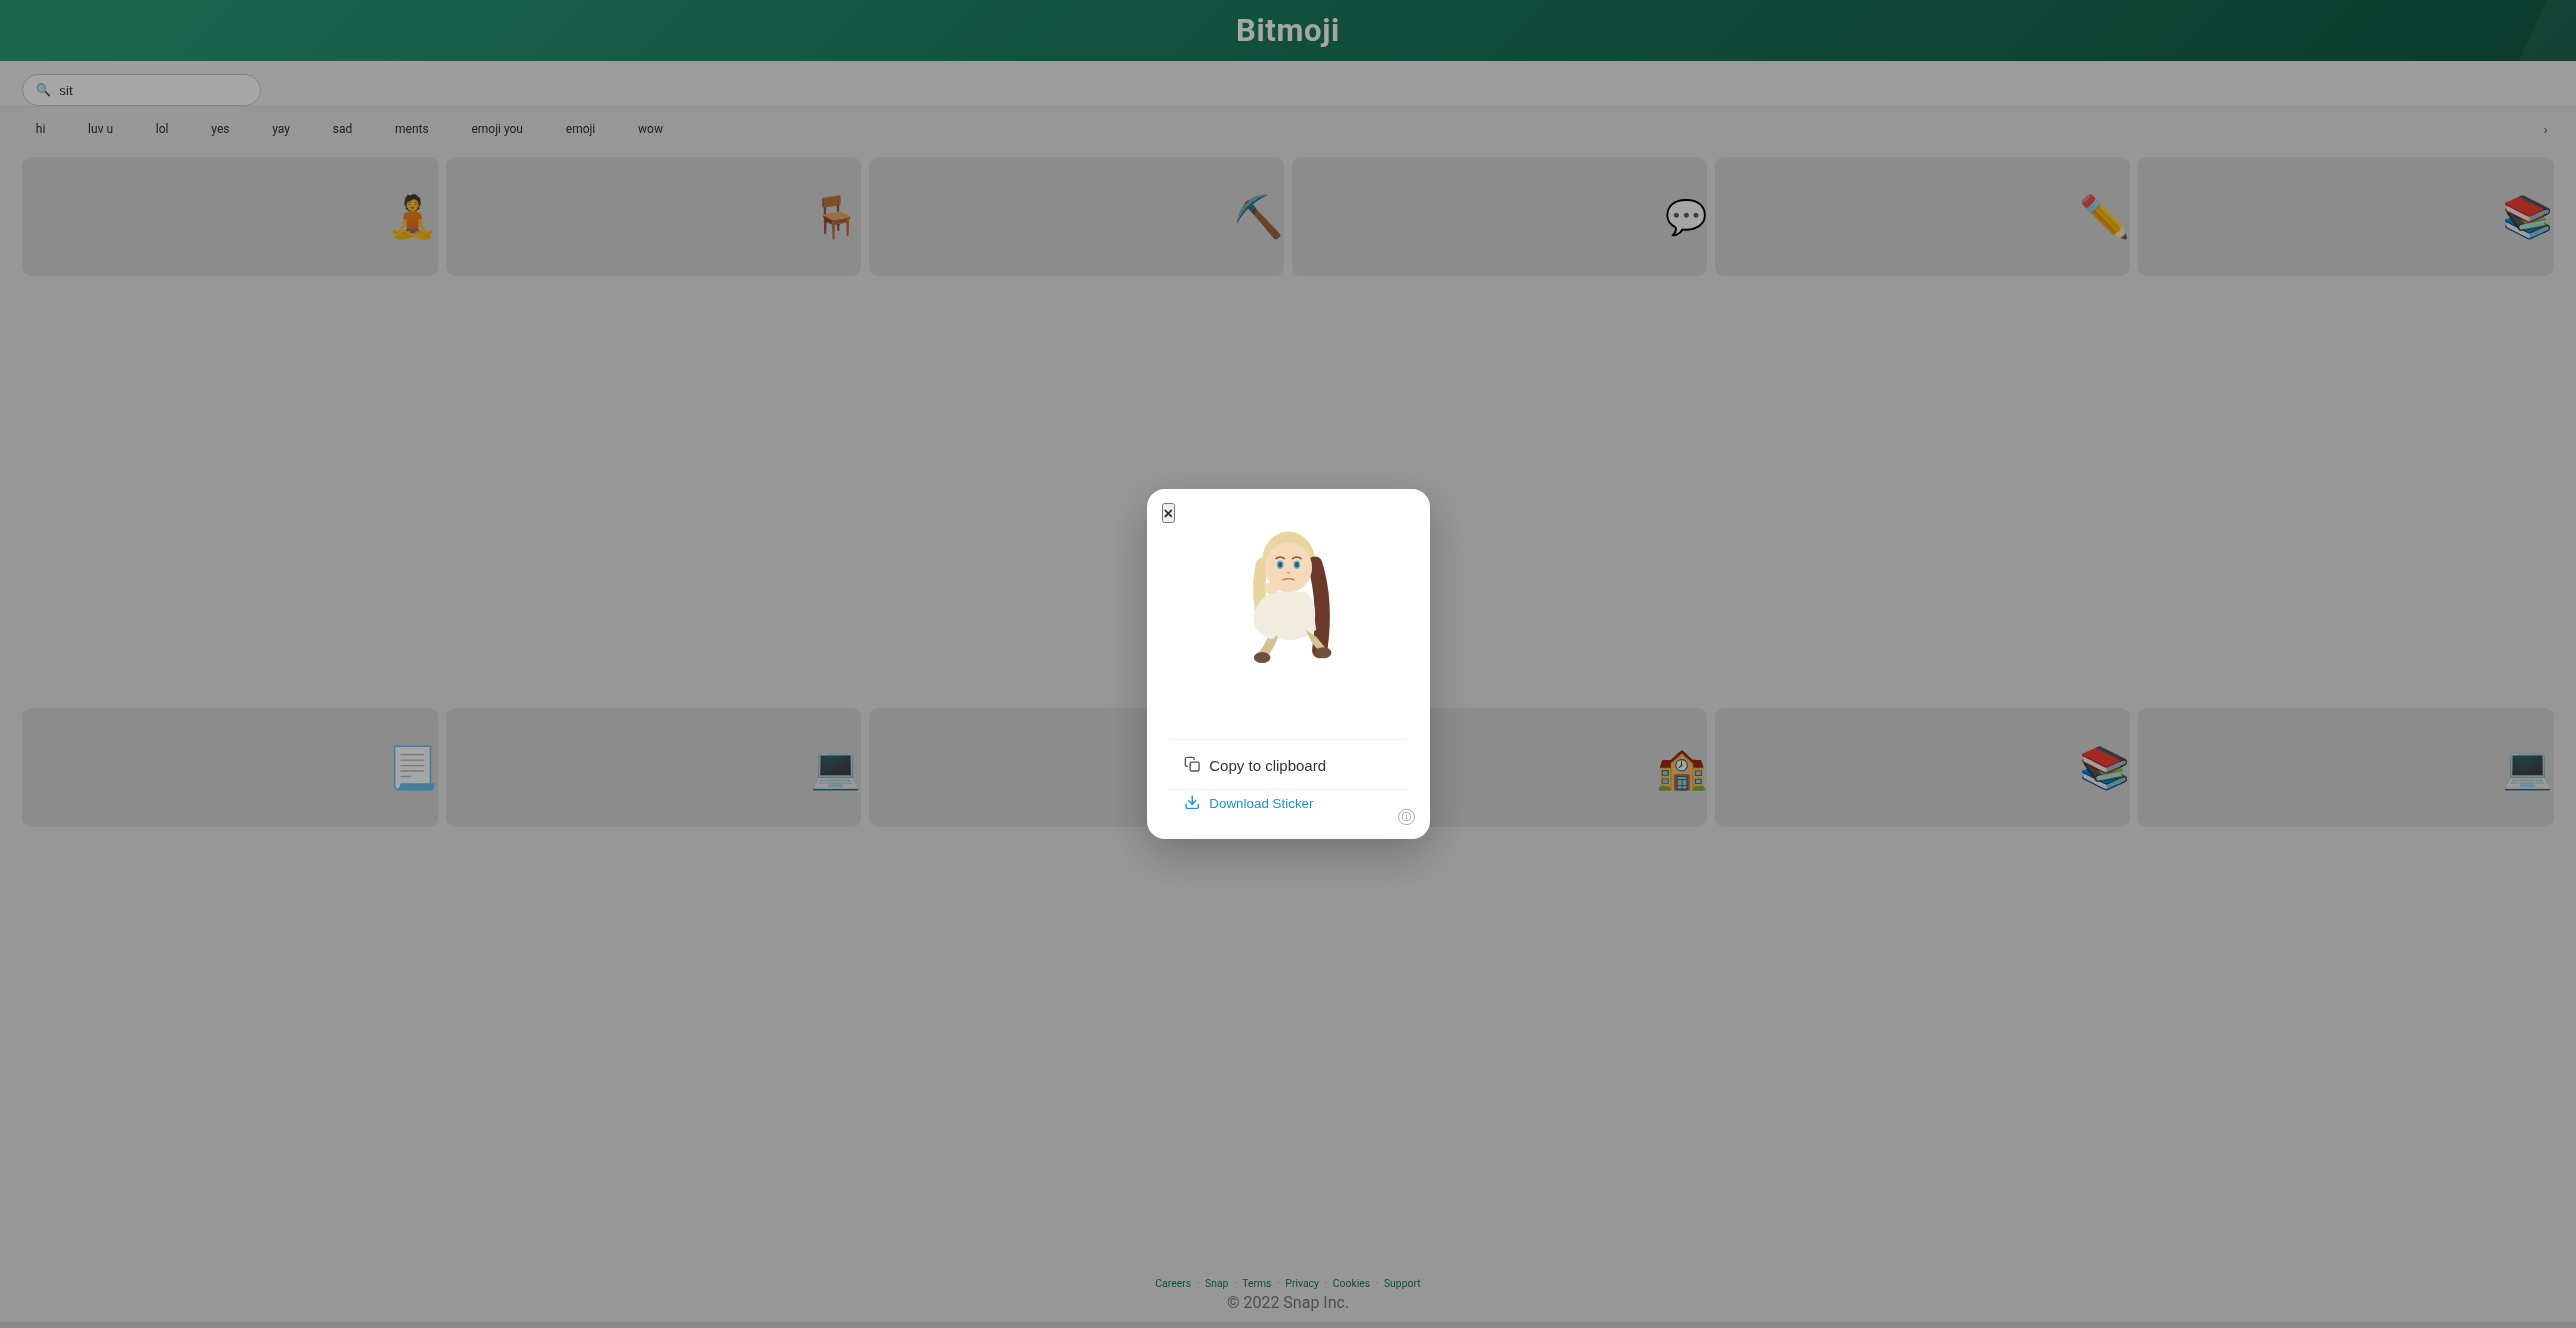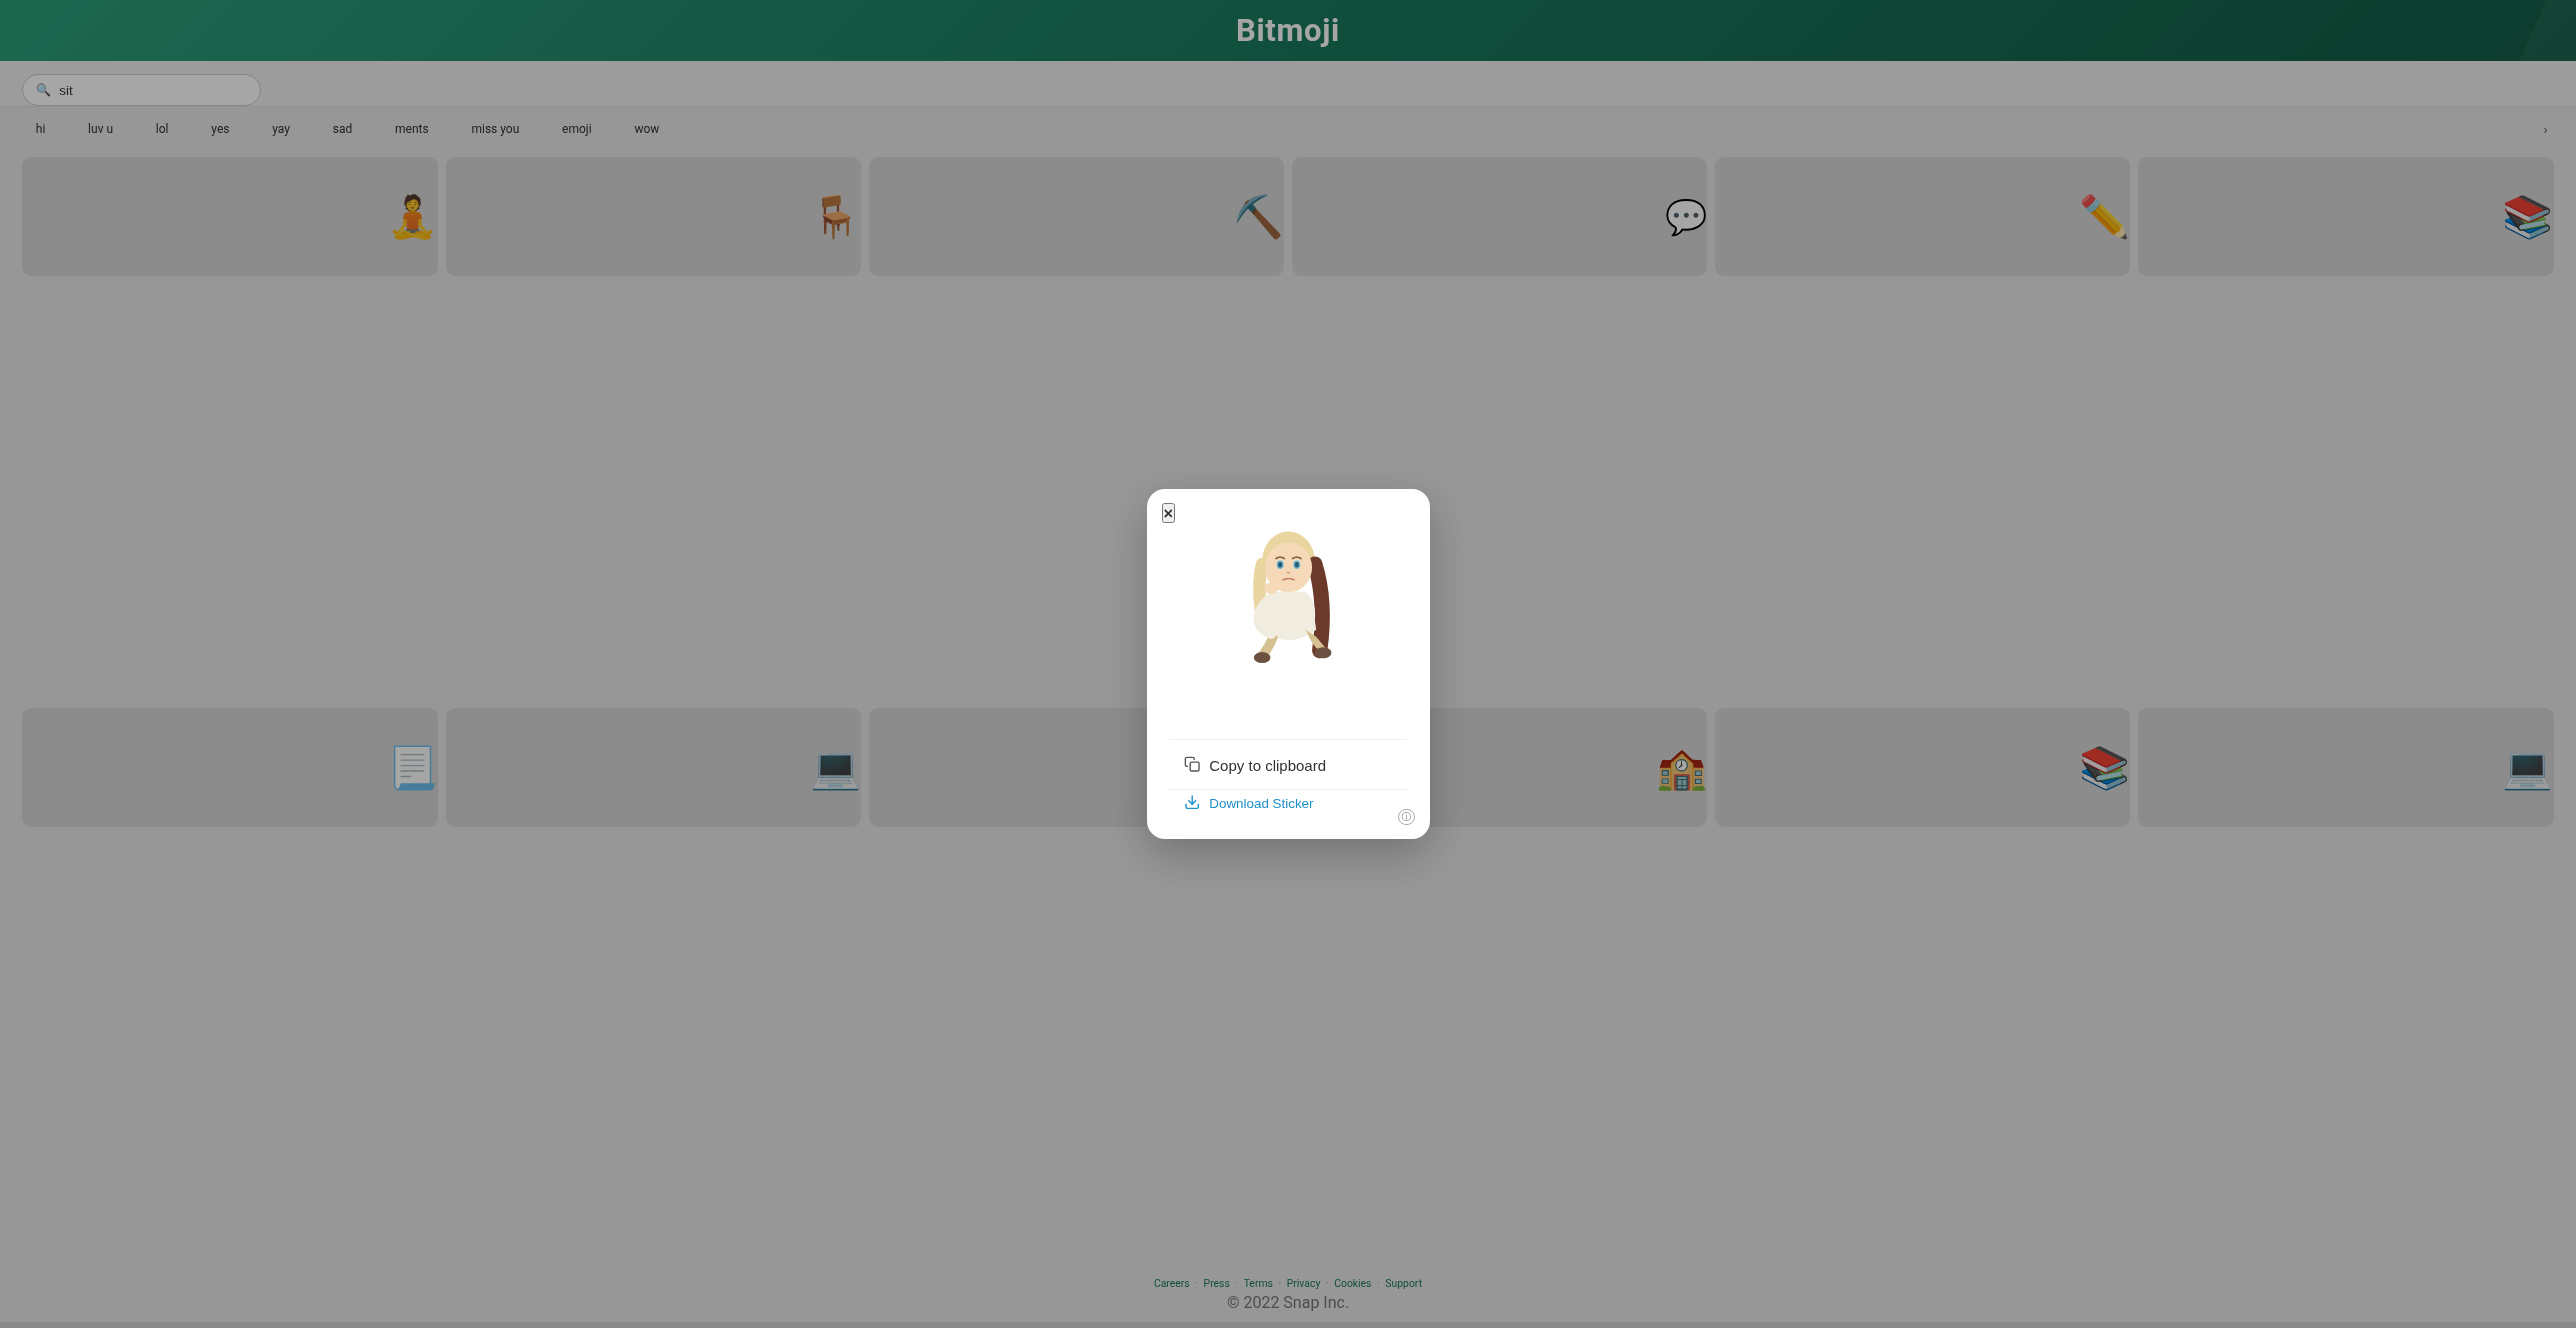--- a/index.html
+++ b/index.html
@@ -291,21 +291,21 @@
   </div>
 
   <div class="category-tabs">
     <span class="category-tab">hi</span>
     <span class="category-tab">luv u</span>
     <span class="category-tab">lol</span>
     <span class="category-tab">yes</span>
     <span class="category-tab">yay</span>
     <span class="category-tab">sad</span>
     <span class="category-tab">ments</span>
-    <span class="category-tab">miss you</span>
+    <span class="category-tab">emoji you</span>
     <span class="category-tab">emoji</span>
     <span class="category-tab">wow</span>
     <span class="chevron-right">›</span>
   </div>
 
   <div class="sticker-grid">
     <div class="sticker-cell s1">
       <div class="sticker-figure"></div>
     </div>
     <div class="sticker-cell s2">
@@ -340,21 +340,21 @@
     </div>
     <div class="sticker-cell s12">
       <div class="sticker-figure"></div>
     </div>
   </div>
 
   <div class="footer">
     <div class="footer-links">
       <a href="#" style="color:#1a7a5e;text-decoration:none;text-align:center;">Careers</a>
       <span> · </span>
-      <a href="#" style="color:#1a7a5e;text-decoration:none;">Press</a>
+      <a href="#" style="color:#1a7a5e;text-decoration:none;">Snap</a>
       <span> · </span>
       <a href="#" style="color:#1a7a5e;text-decoration:none;">Terms</a>
       <span> · </span>
       <a href="#" style="color:#1a7a5e;text-decoration:none;">Privacy</a>
       <span> · </span>
       <a href="#" style="color:#1a7a5e;text-decoration:none;">Cookies</a>
       <span> · </span>
       <a href="#" style="color:#1a7a5e;text-decoration:none;">Support</a>
     </div>
     <div class="footer-copy">© 2022 Snap Inc.</div>

